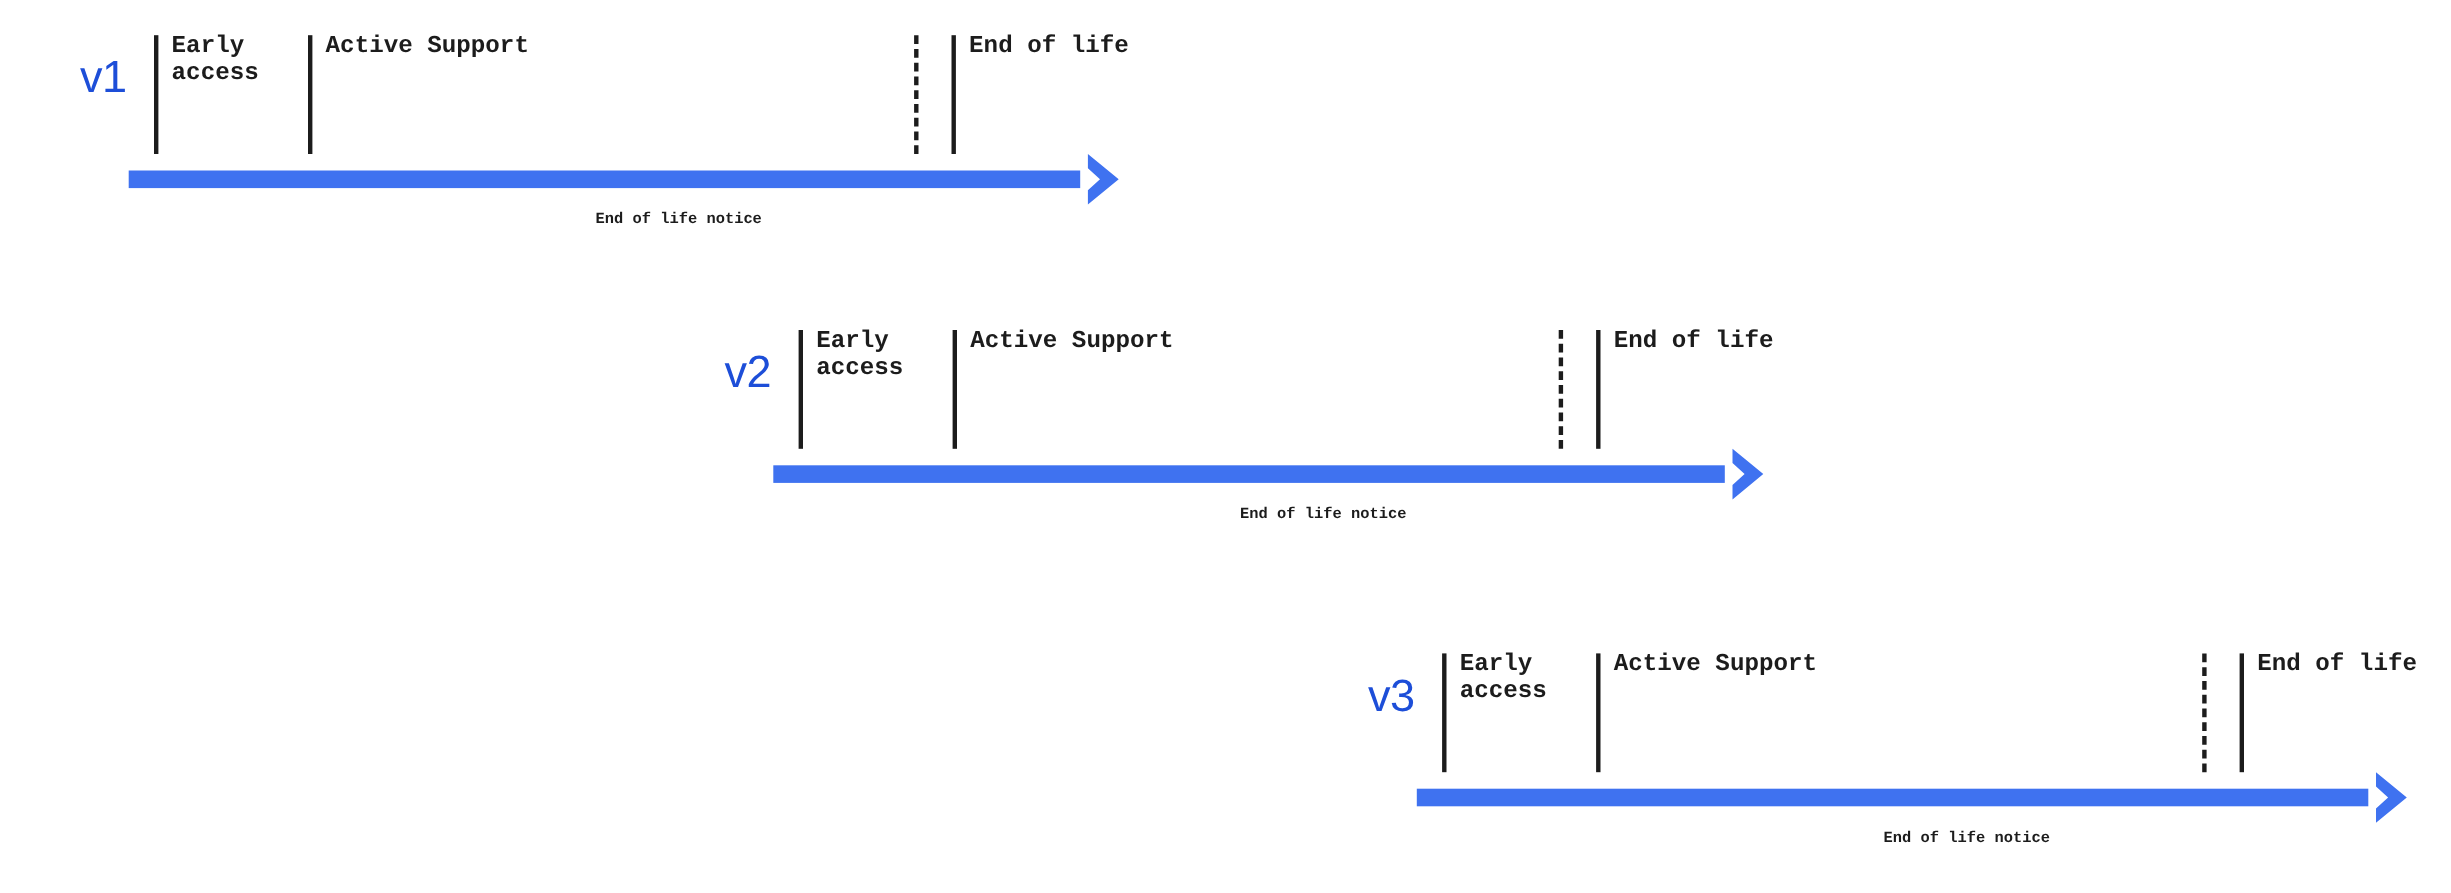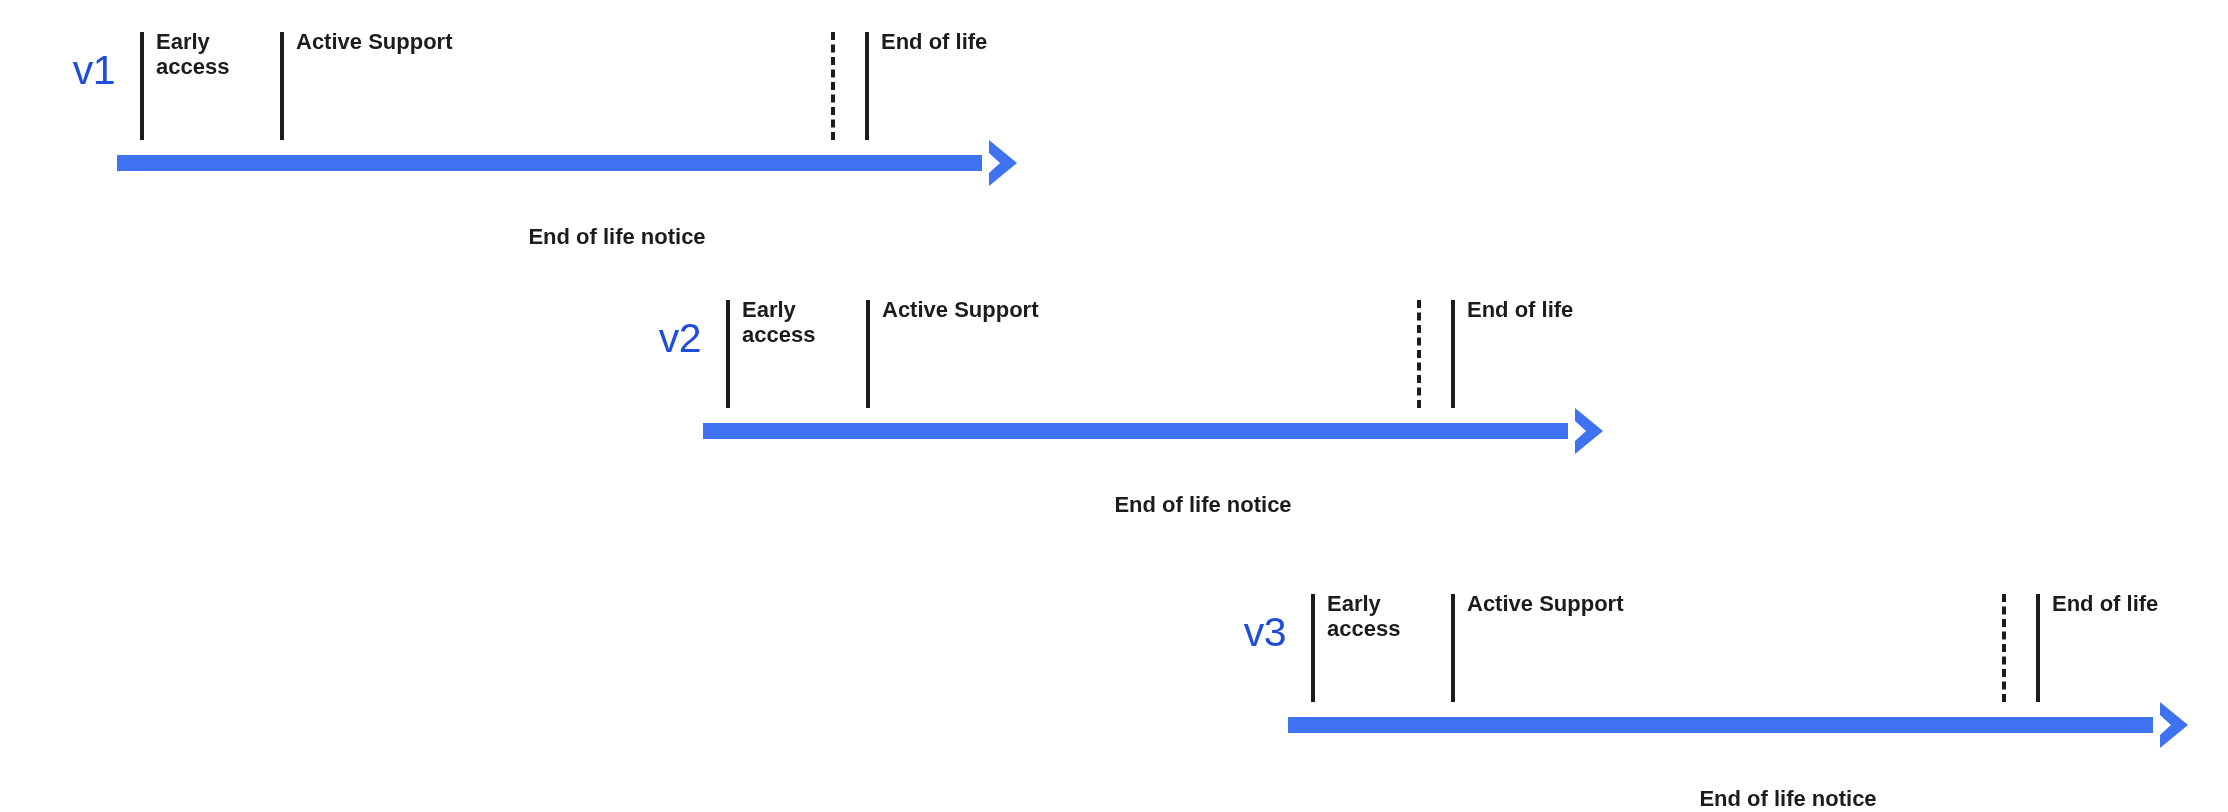--- a/index.html
+++ b/index.html
@@ -42,20 +42,21 @@
     color: #1d4ed8;
     letter-spacing: -0.5px;
     line-height: 1;
   }
 
   
   .track {
     position: absolute;
     top: 0;
     height: 250px;
+    font-family: Liberation Mono, monospace;
   }
 
   
   .divider {
     position: absolute;
     top: 22px;
     width: 4px;
     height: 108px;
     background: #1c1c1c;
   }
@@ -106,26 +107,25 @@
     height: 50px;
   }
   .arrow-head svg {
     display: block;
   }
 
   
   .notice-label {
     position: absolute;
     top: 182px;
-    font-size: 22px;
+    font-size: 14px;
     font-weight: bold;
     color: #1c1c1c;
     white-space: nowrap;
     text-align: center;
-    margin-top: 32px;
   }
 </style>
 </head>
 <body>
 
 <div id="canvas">
     <div class="lifecycle-row" style="left: 25px; top: 10px; width: 1092px;">
       <div class="version-label">v1</div>
       <div class="track" style="left: 92px; width: 1000px;">
         <div class="divider" style="left: 23px;"></div>

